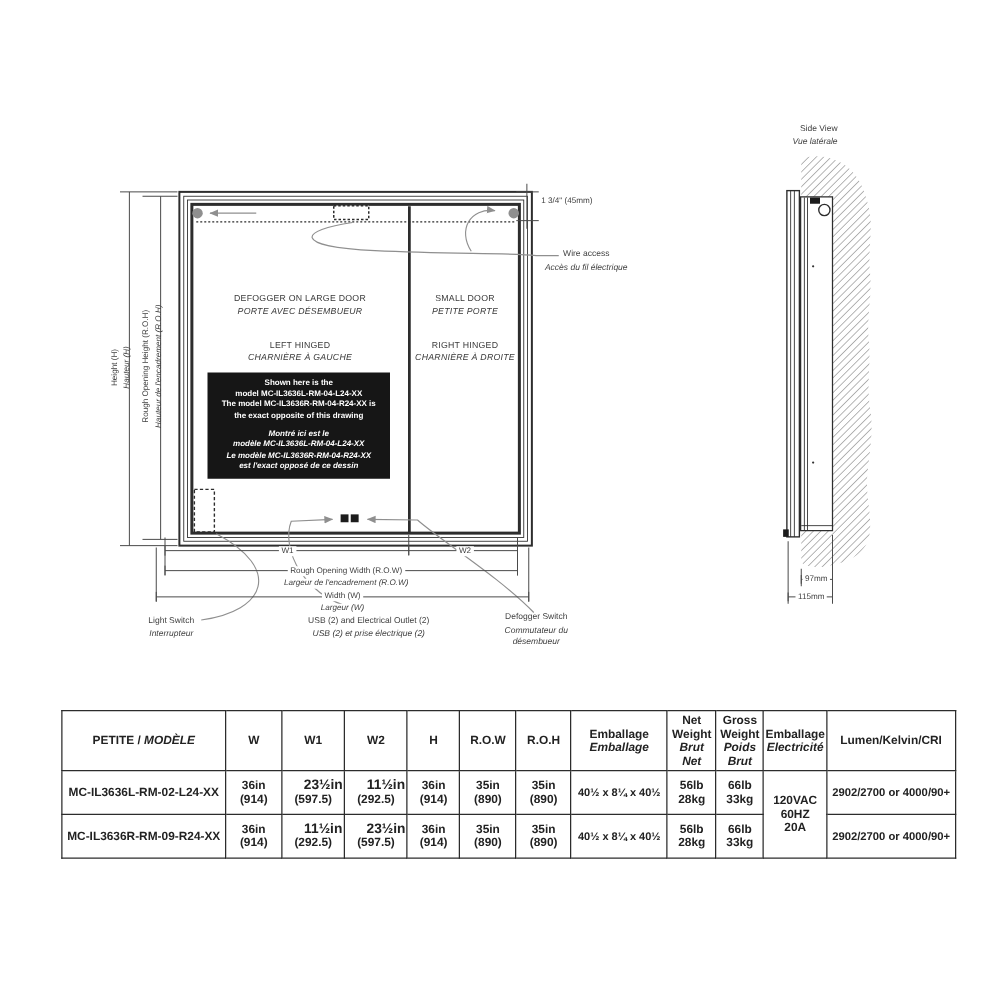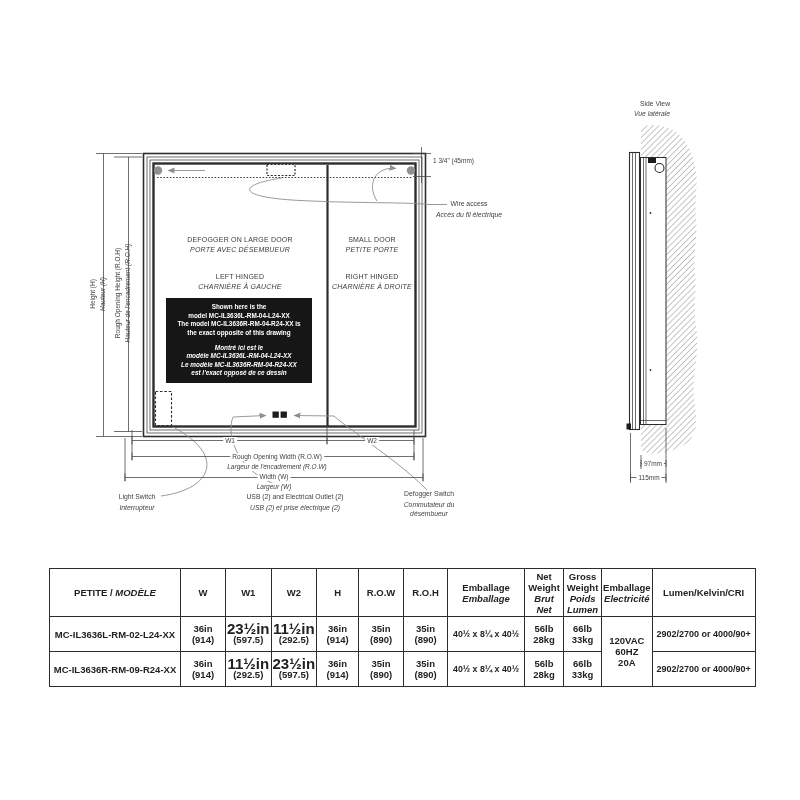--- a/index.html
+++ b/index.html
@@ -18,21 +18,21 @@
   .notebox{position:absolute;left:166px;top:298px;width:146px;height:85px;
            background:#161616;color:#fff;font-size:6.4px;font-weight:bold;line-height:8.6px;
            text-align:center;display:flex;flex-direction:column;justify-content:center;}
   .notebox .gap{height:6px;}
   table.spec{position:absolute;left:49px;top:568px;border-collapse:collapse;table-layout:fixed;
              font-size:9.5px;font-weight:bold;color:#222;}
   table.spec th,table.spec td{border:1.4px solid #2c2c2c;text-align:center;vertical-align:middle;
              padding:1px 1px;line-height:11px;overflow:hidden;}
   table.spec th{height:45px;font-weight:bold;font-size:9.5px;}
   table.spec td{height:32px;}
-  table.spec .frac{font-size:15px;}
+  table.spec .frac{font-size:11px;margin-left:16px;}
 </style>
 </head>
 <body>
 
 <div class="sheet">
 
   <svg class="art" width="800" height="560" viewBox="0 0 800 560">
     <defs>
       <pattern id="hatch" width="4.2" height="4.2" patternUnits="userSpaceOnUse" patternTransform="rotate(45)">
         <line x1="0" y1="0" x2="0" y2="4.2" stroke="#9e9e9e" stroke-width="1.2"></line>
@@ -227,21 +227,21 @@
         <th>
           <div>Emballage</div>
           <div class="it">Emballage</div>
         </th>
         <th>
           <div>Net Weight</div>
           <div class="it">Brut Net</div>
         </th>
         <th>
           <div>Gross Weight</div>
-          <div class="it">Poids Lumen</div>
+          <div class="it">Poids Brut</div>
         </th>
         <th>
           <div>Emballage</div>
           <div class="it">Electricité</div>
         </th>
         <th>Lumen/Kelvin/CRI</th>
       </tr>
     </thead>
     <tbody>
       <tr>

